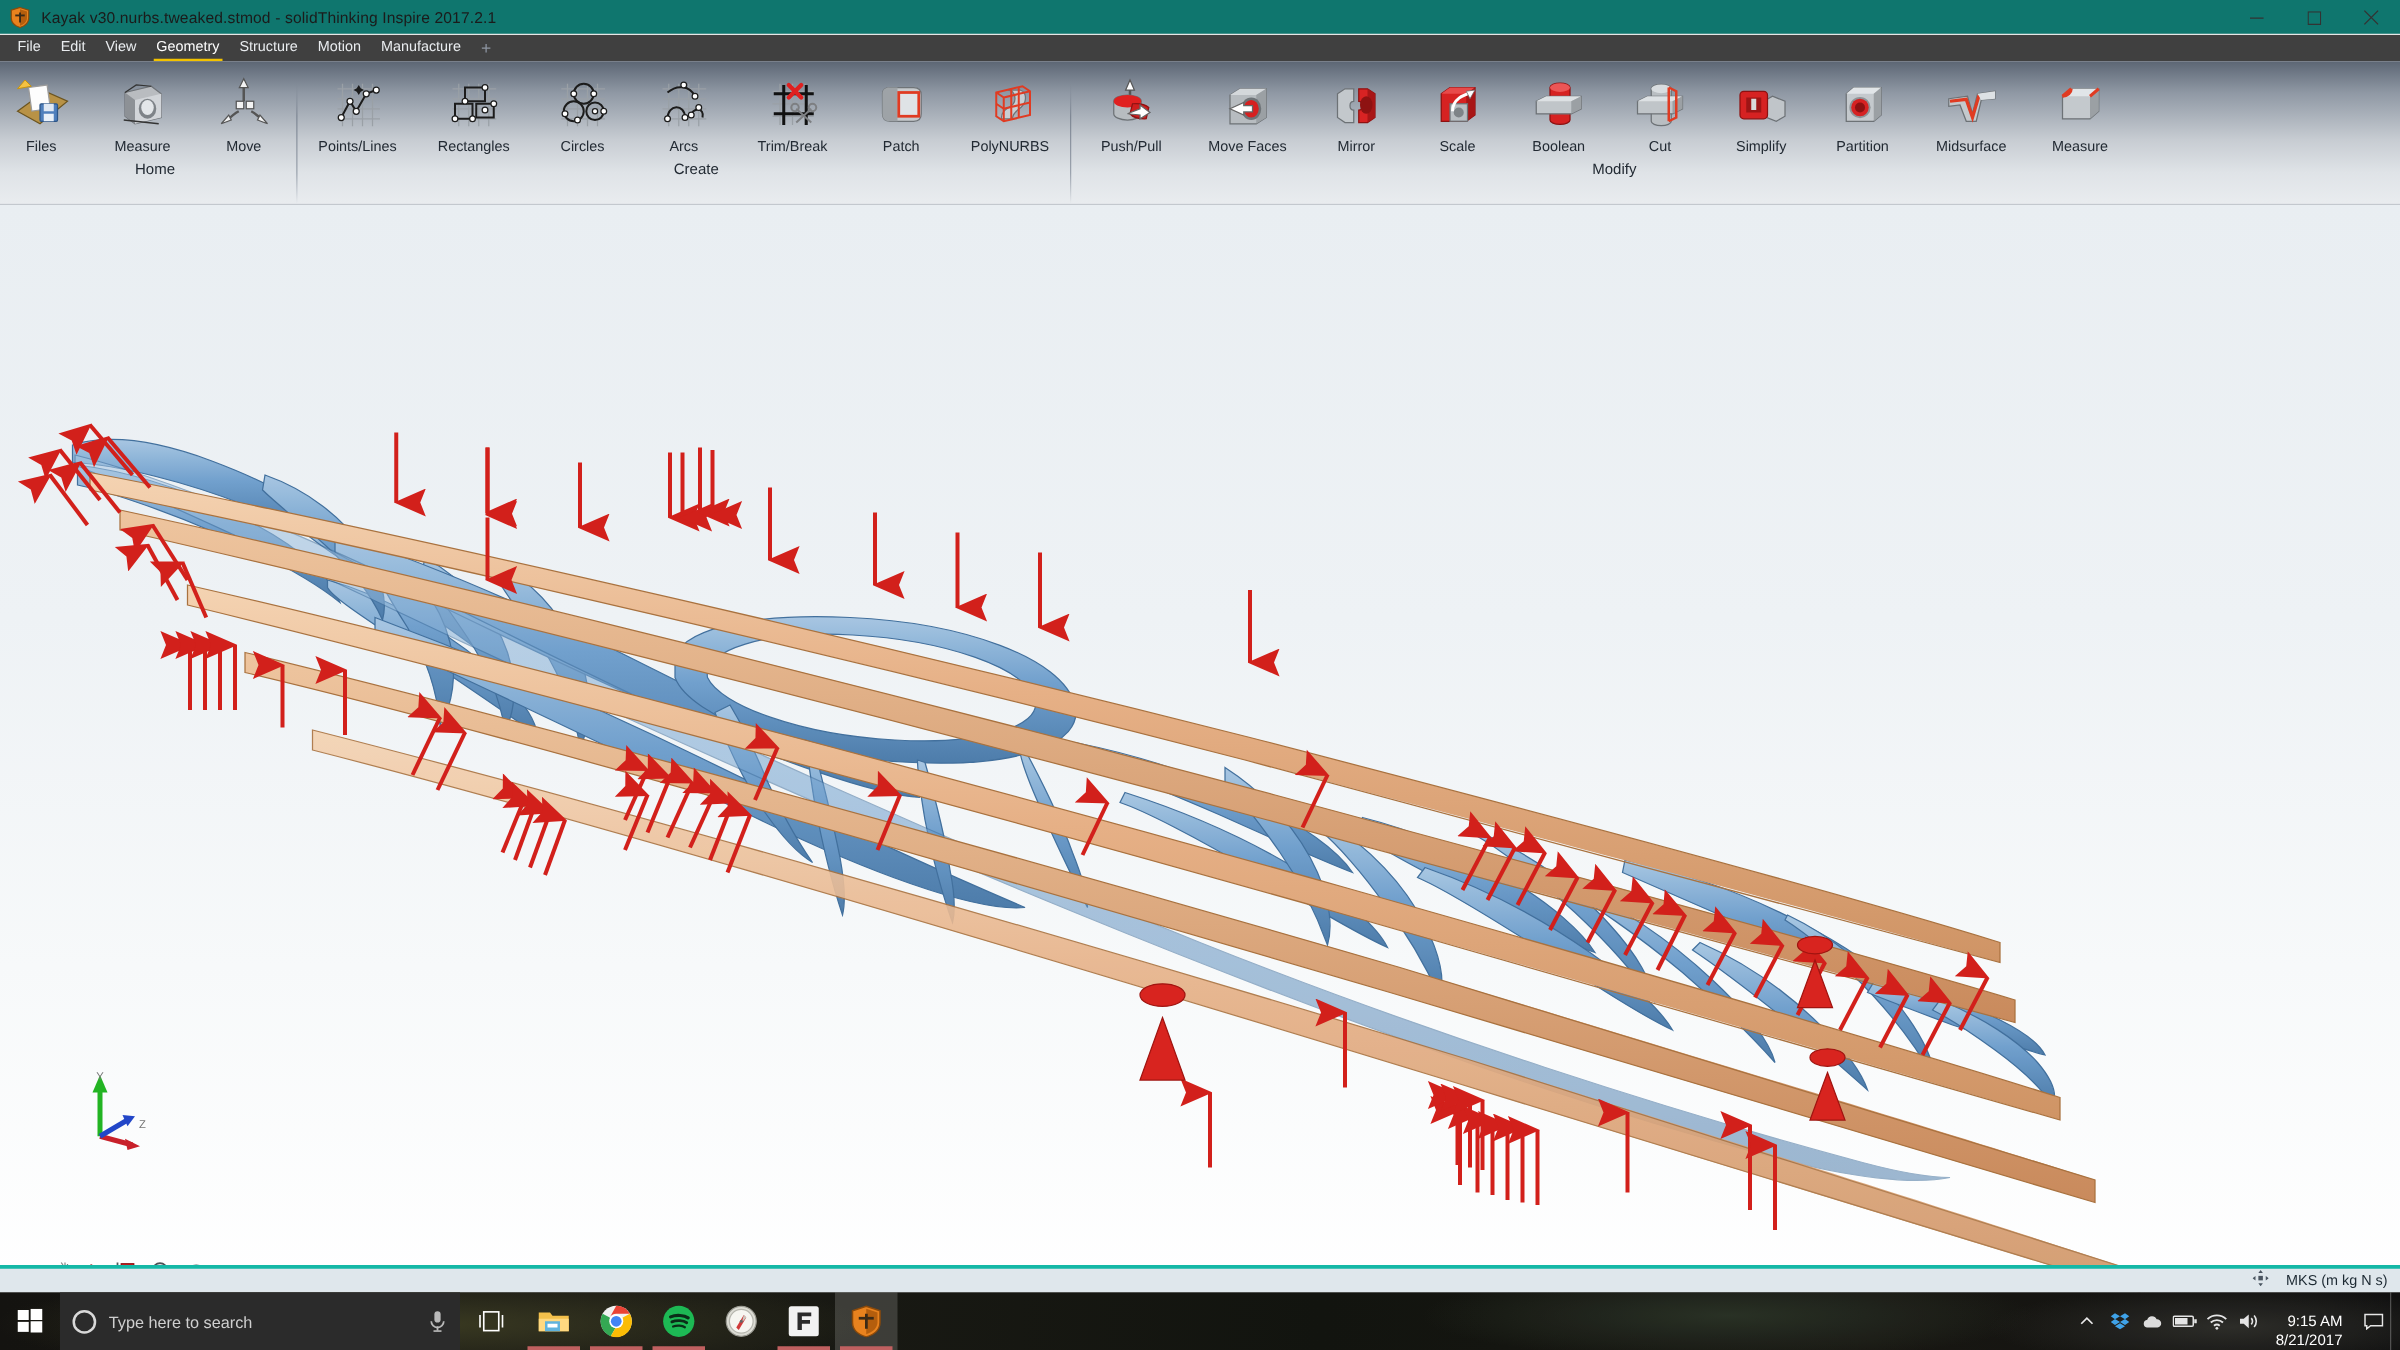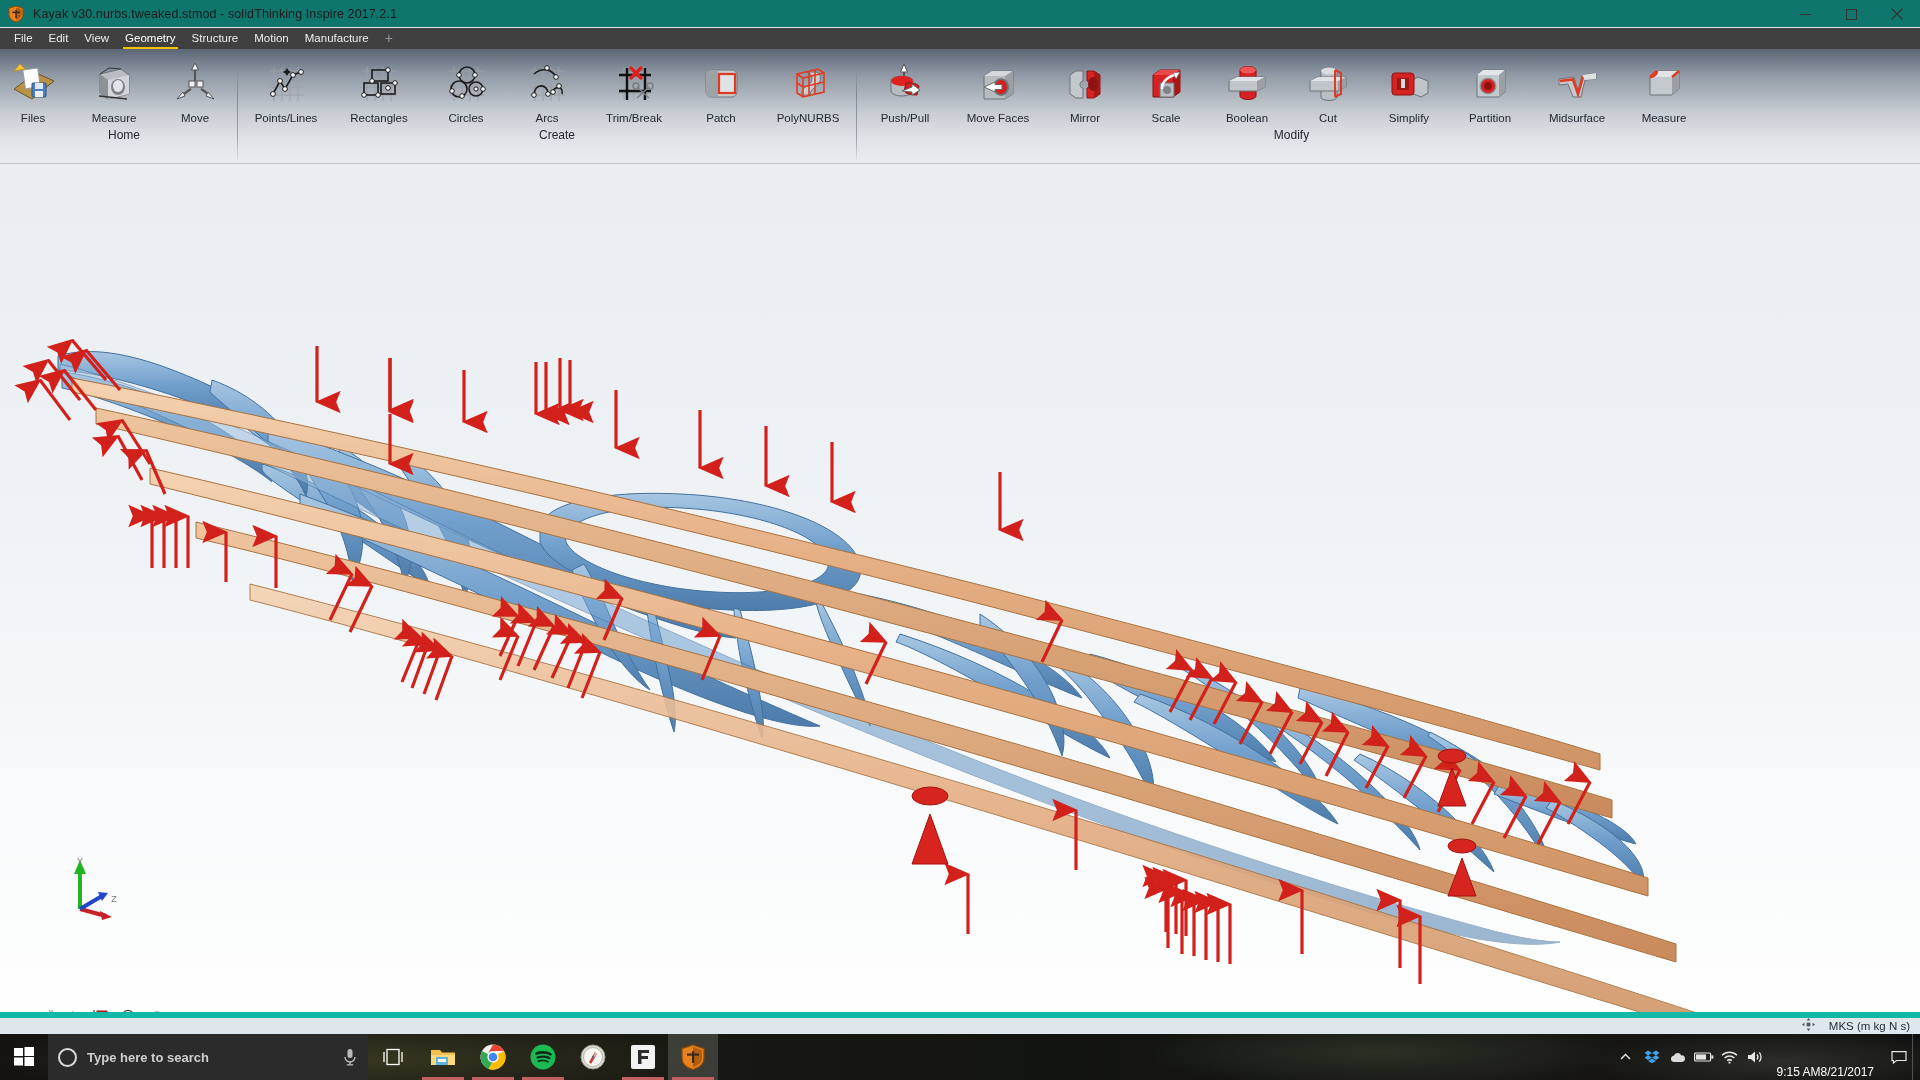--- a/index.html
+++ b/index.html
@@ -67,21 +67,21 @@
   #axis-triad{ position:absolute; left:58px; bottom:110px; width:70px; height:70px;}
   #bottom-tools{
     position:absolute; left:6px; bottom:6px; display:flex; align-items:center; gap:6px;
   }
   .btool{ width:22px;height:22px;display:flex;align-items:center;justify-content:center;}
 
   
   #statusbar{
     position:absolute; left:0; right:0; bottom:46px; height:22px;
     background:#dfe7ec; display:flex; align-items:center; justify-content:flex-end;
-    padding-right:10px; gap:14px; border-top:6px solid #14b8a6;
+    padding-right:10px; gap:14px; border-top:3px solid #14b8a6;
   }
   #unit-text{ font-size:11.5px; color:#1d2a33;}
 
   
   #taskbar{
     position:absolute;left:0;right:0;bottom:0;height:46px;
     background:#1f1f1f;
     display:flex; align-items:center;
   }
   #tb-wallpaper{
@@ -92,28 +92,28 @@
       radial-gradient(ellipse 260px 44px at 93% 60%, #2e2e2a 0%, rgba(20,20,18,0) 75%),
       linear-gradient(to right,#141310 0%,#1a1a14 30%,#12140f 55%,#181712 78%,#101010 100%);
     opacity:.96;
   }
   #start-btn{ position:relative; width:48px;height:46px;display:flex;align-items:center;justify-content:center;}
   #search-box{
     position:relative; width:320px;height:46px;background:#2b2b2b;
     display:flex;align-items:center; padding:0 10px; gap:10px;
   }
   #search-circle{ width:19px;height:19px;border:2px solid #d9d9d9;border-radius:50%; flex:0 0 auto;}
-  #search-placeholder{ font-size:13px;color:#cfcfcf; flex:1;font-weight:bold;}
+  #search-placeholder{ font-size:13px;color:#cfcfcf; flex:1;}
   #mic-icon{ width:16px;height:18px;}
   .tb-app{ position:relative; width:50px;height:46px;display:flex;align-items:center;justify-content:center;}
   .tb-app .underline{ position:absolute;bottom:0;left:4px;right:4px;height:3px;background:#c06060;}
   .tb-app.active{ background:rgba(255,255,255,.16);}
   #tray{ position:relative; margin-left:auto; display:flex; align-items:center; gap:0; height:46px;}
   .tray-ico{ width:26px;height:46px;display:flex;align-items:center;justify-content:center;}
-  #clock{ position:relative; display:flex;flex-direction:row;align-items:flex-end;justify-content:space-between;
+  #clock{ position:relative; display:flex;flex-direction:column;align-items:flex-end;justify-content:flex-end;
           height:46px; padding:0 12px 0 8px; color:#fff; font-size:12px; line-height:15px;}
   #showdesk{ position:relative; width:8px;height:46px;border-left:1px solid rgba(255,255,255,.25);}
 </style>
 </head>
 <body>
 
 <div id="titlebar">
   <span id="app-icon">
     <svg width="18" height="18" viewBox="0 0 18 18">
       <path d="M9 1 L16 3.2 V9.4 C16 13.2 12.9 15.8 9 17 C5.1 15.8 2 13.2 2 9.4 V3.2 Z" fill="#e8821e" stroke="#8c4a0a" stroke-width="1"></path>

